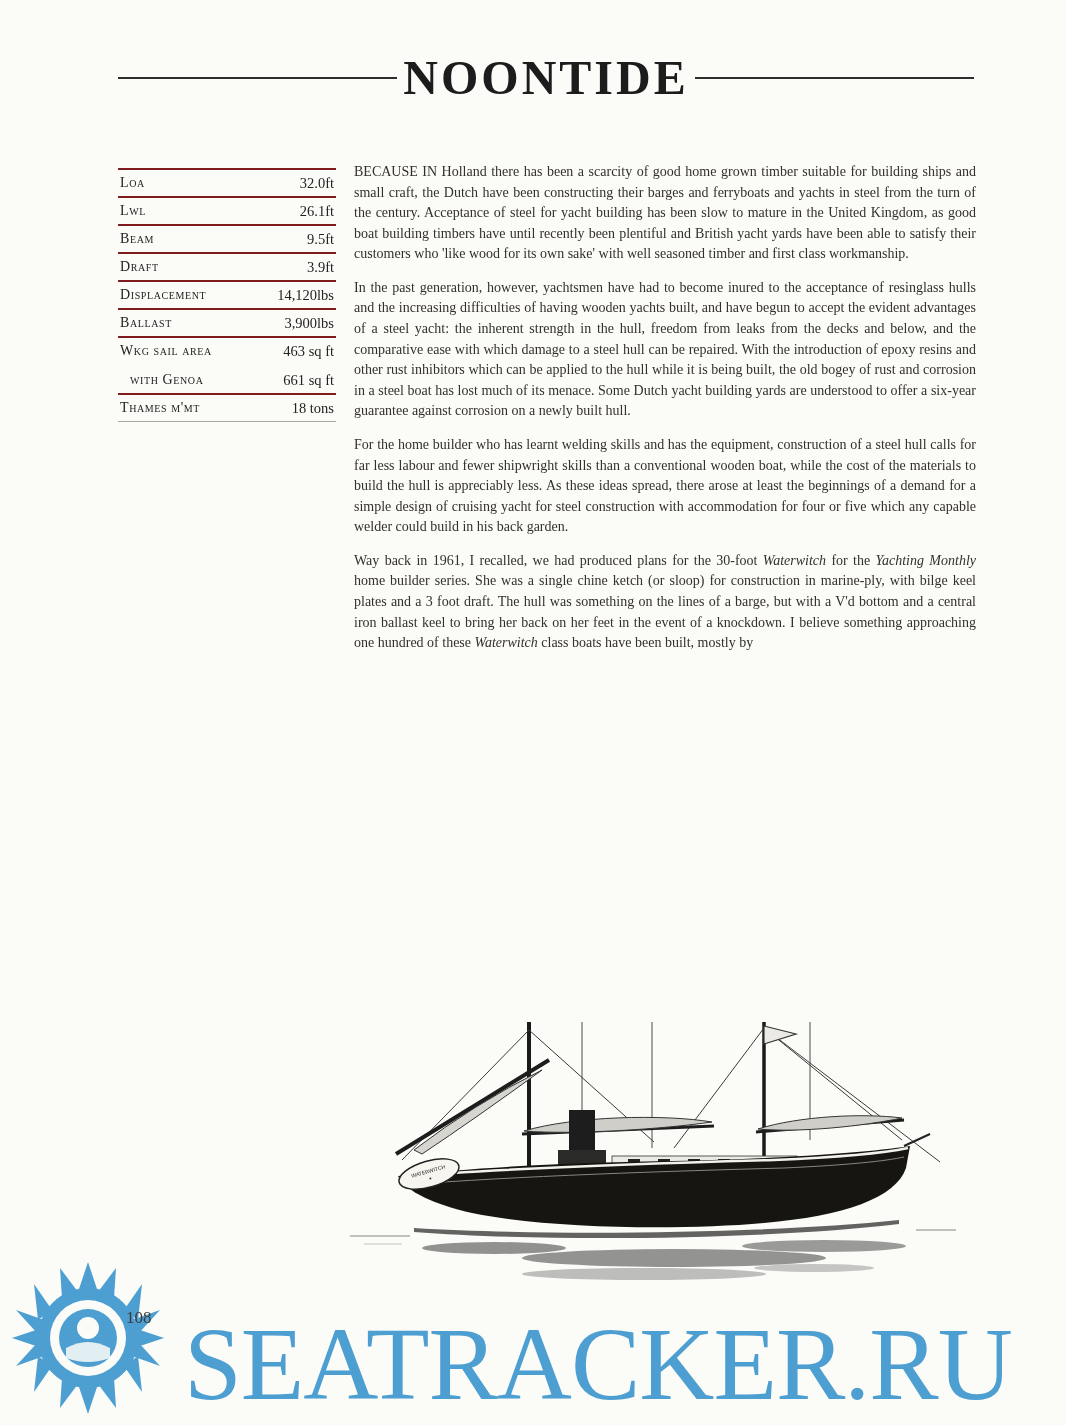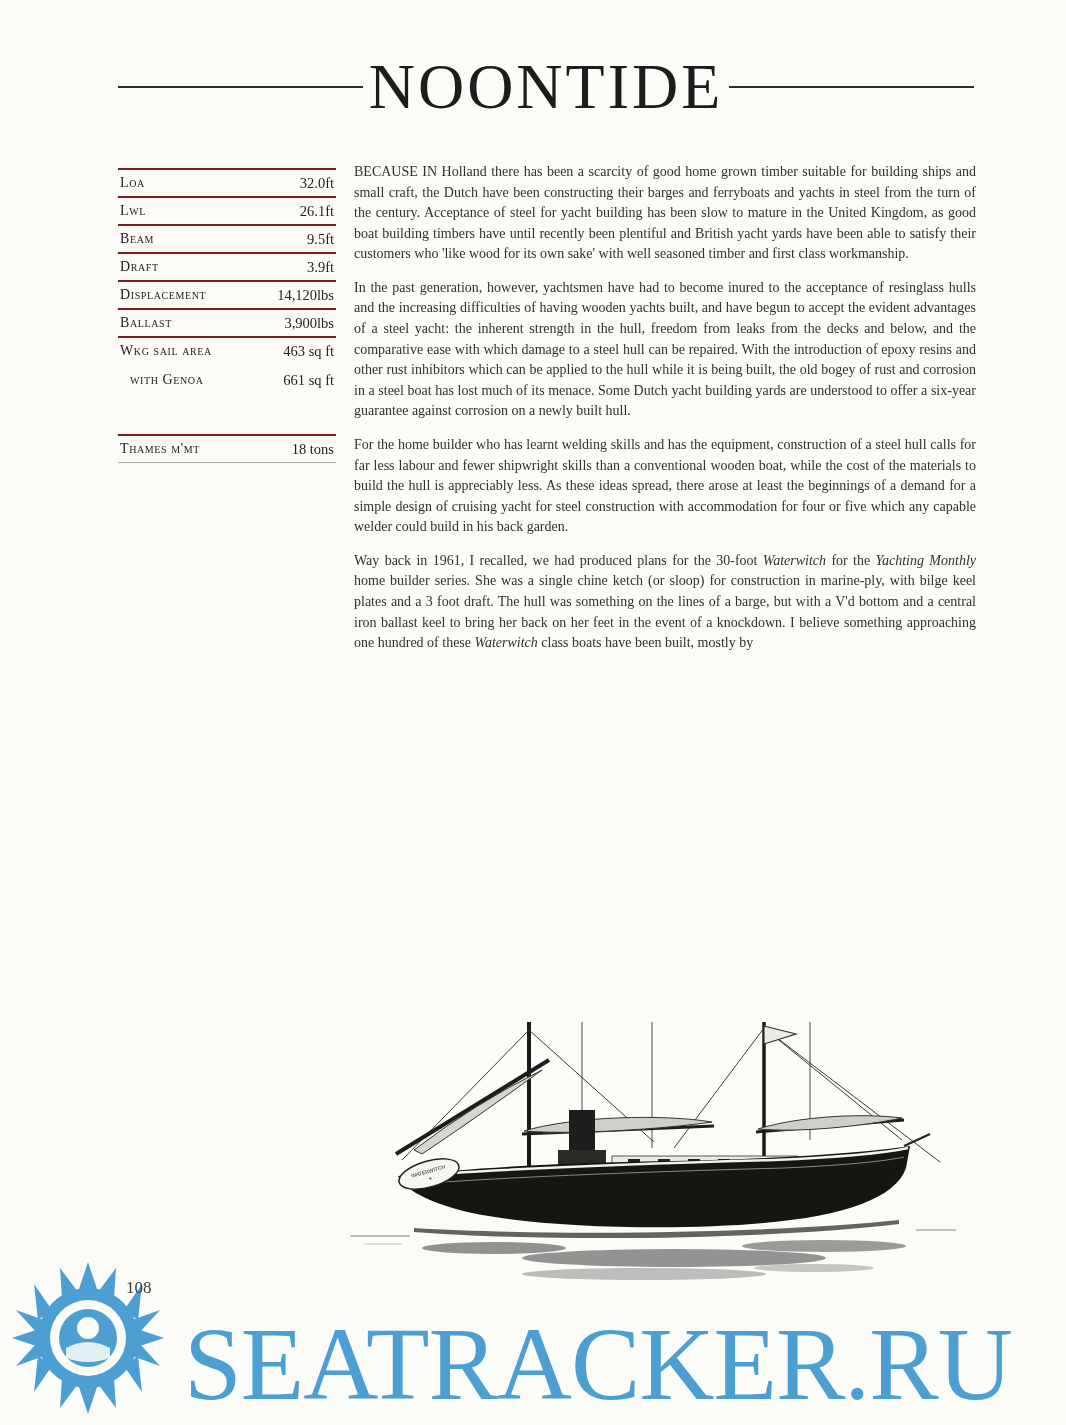--- a/index.html
+++ b/index.html
@@ -11,52 +11,52 @@
     font-family:"Liberation Serif", serif;
     color:#2e2c2a;
   }
   
   .title-row {
     position:absolute; top:50px; left:118px; right:92px;
     display:flex; align-items:center;
   }
   .title-rule { flex:1; height:2px; background:#2e2e2e; }
   .title-text {
-    font-size:64px; letter-spacing:3px; color:#1c1c1c;
-    padding:0 6px; white-space:nowrap; font-weight:400;
+    font-size:48px; letter-spacing:3px; color:#1c1c1c;
+    padding:0 6px; white-space:nowrap; font-weight:700;
   }
   
   .columns {
     position:absolute; top:162px; left:118px; width:858px;
     display:flex;
   }
   .spec-table {
     width:218px; flex:none; margin-right:18px; margin-top:6px;
     font-size:14px; color:#222;
   }
   .spec-row { border-top:2px solid #7f1d1d; padding:5px 2px 4px; }
-  .spec-row:last-child { border-bottom:1px solid #a9a7a2;margin-top:41px; }
+  .spec-row:last-child { border-bottom:1px solid #a9a7a2; }
   .spec-line { display:flex; justify-content:space-between; }
   .spec-line.sub { padding-left:10px; margin-top:12px; }
   .spec-label { font-variant:small-caps; letter-spacing:0.6px; }
   .spec-value { font-size:14.5px; }
   .text-col {
     flex:1; font-size:14px; line-height:1.47;
     text-align:justify; color:#332f2c;
   }
   .text-col p { margin:0 0 13px 0; }
   .it { font-style:italic; }
   
   .illustration {
     position:absolute; top:1022px; left:344px;
     width:614px; height:268px;
   }
   
   .page-number {
-    position:absolute; left:126px; top:1278px;
+    position:absolute; left:126px; top:1308px;
     font-size:17px; color:#3a3a3a; z-index:3;
   }
   .watermark {
     position:absolute; left:0; top:1262px; width:1066px; height:152px;
     display:flex; align-items:flex-end; z-index:2; pointer-events:none;
   }
   .wm-sun { flex:none; }
   .wm-text {
     font-family:"Liberation Serif", serif;
     font-weight:normal; font-size:104px; line-height:0.95;

